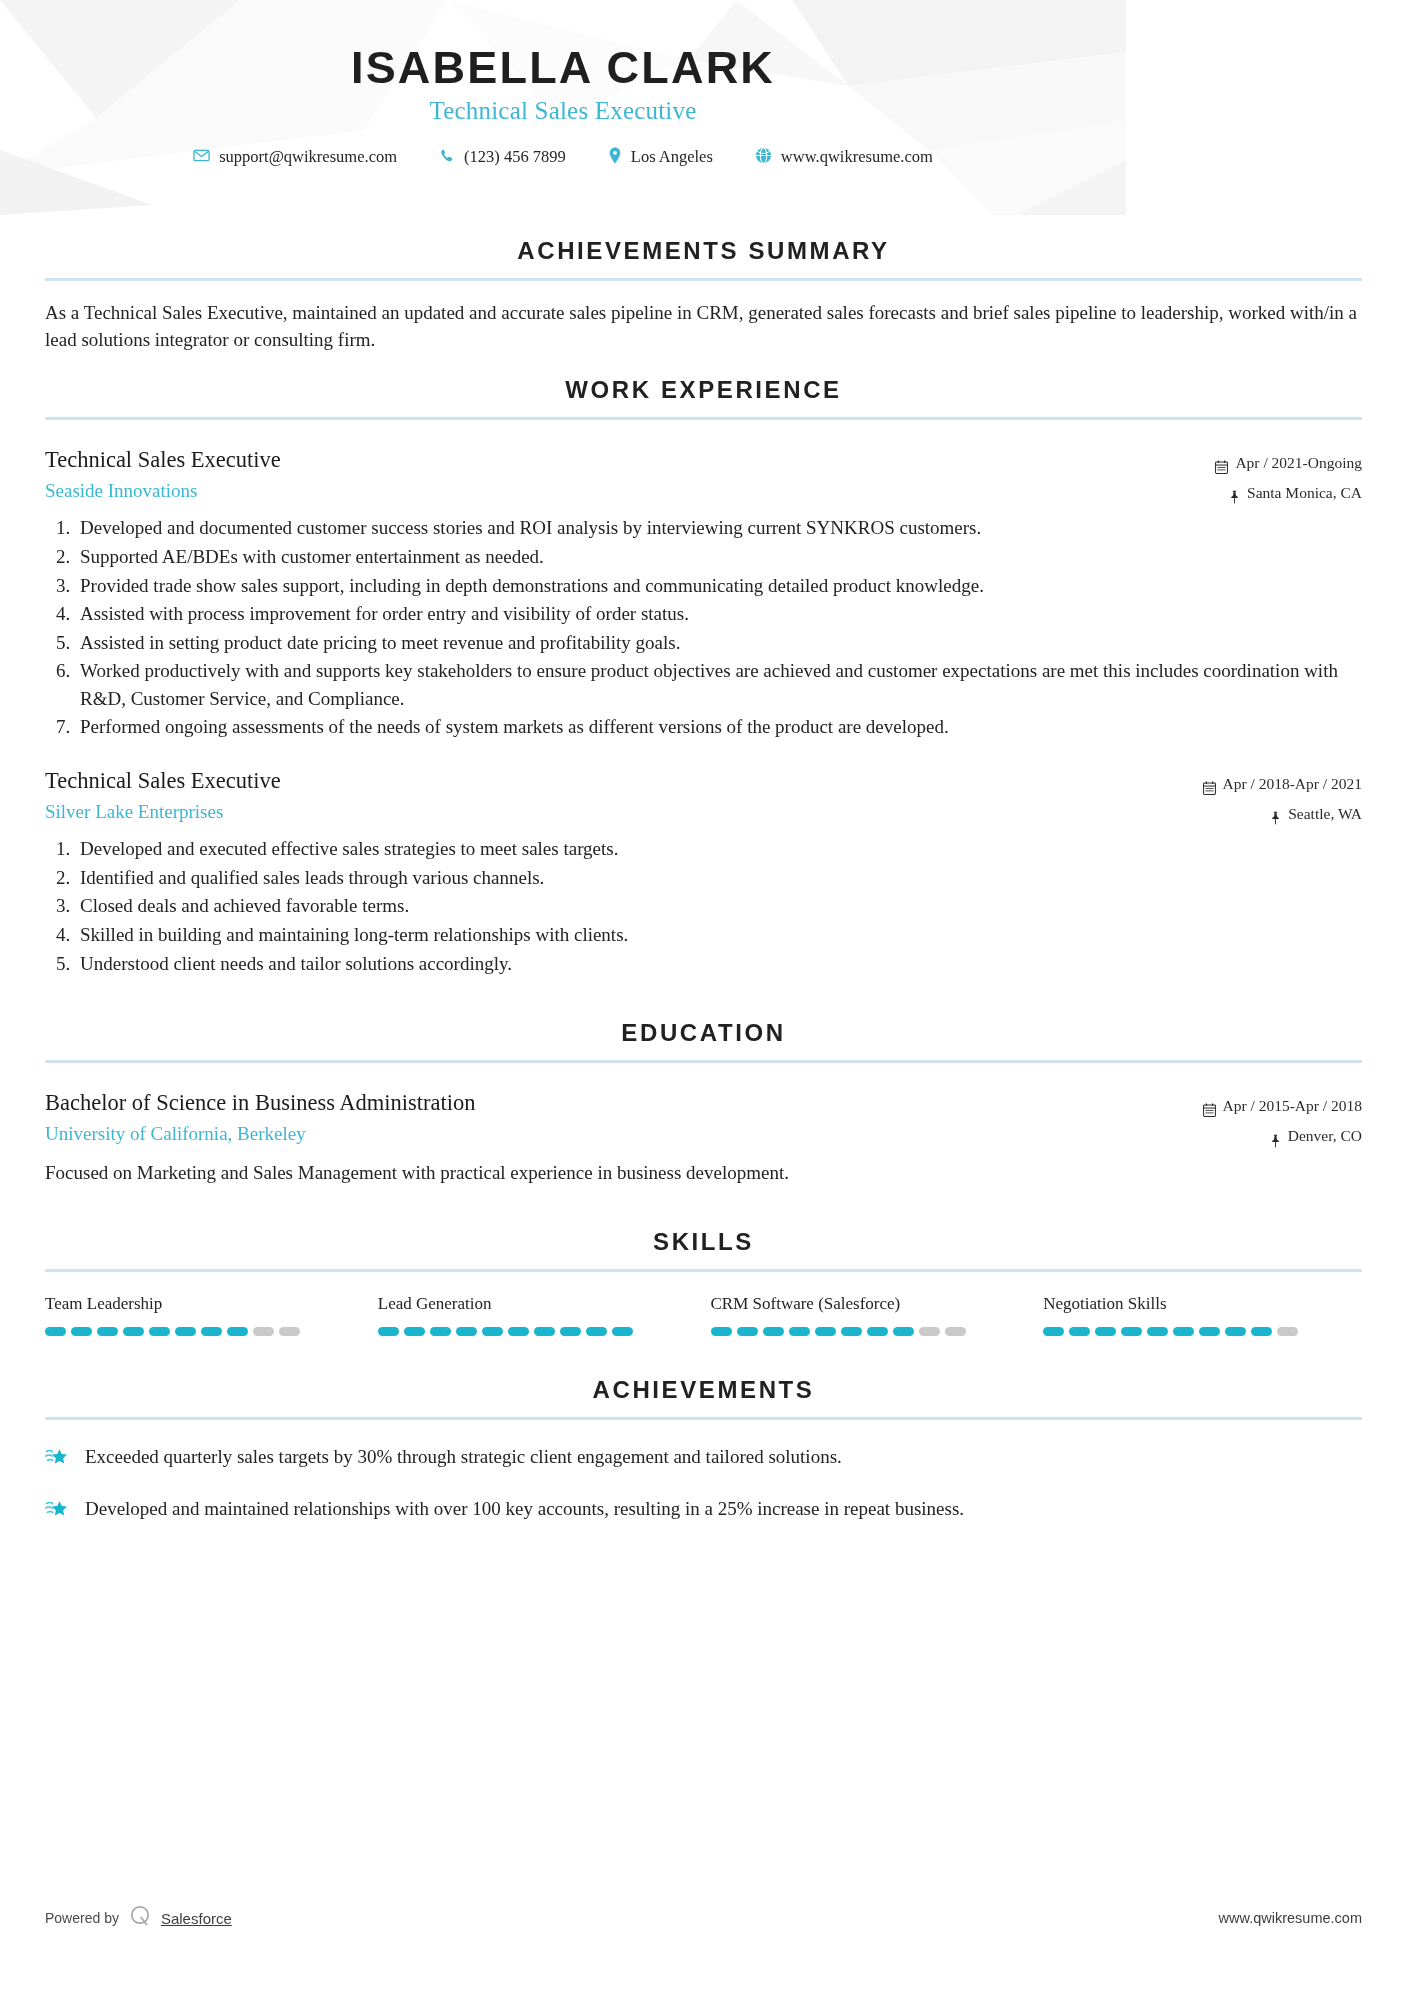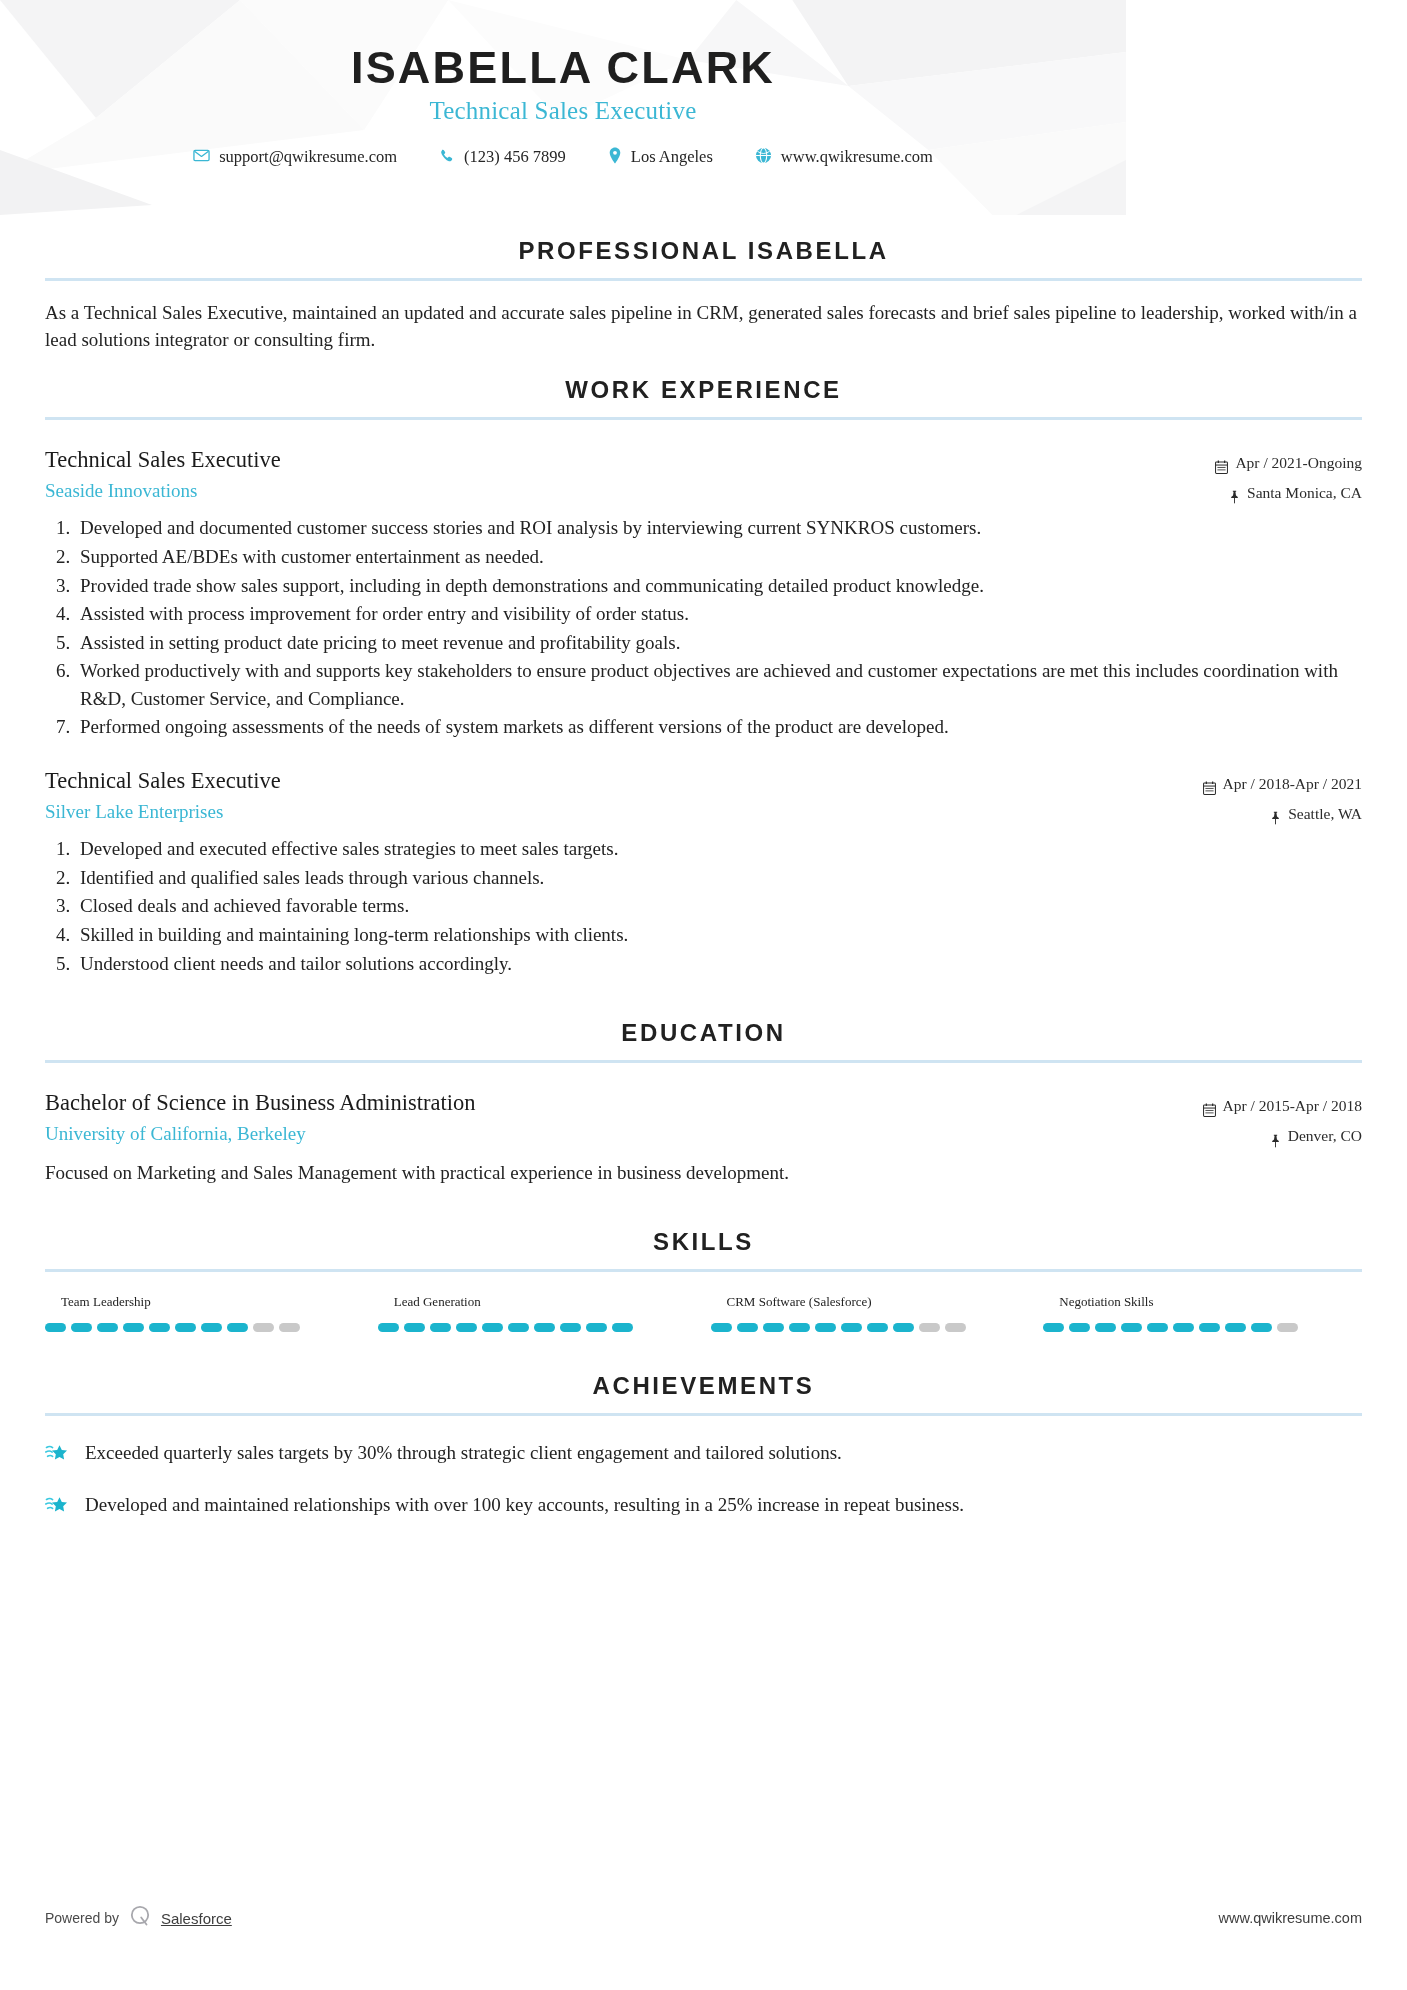--- a/index.html
+++ b/index.html
@@ -165,24 +165,23 @@
   }
 
   
   .skills-grid {
     margin-top: 22px;
     display: grid;
     grid-template-columns: repeat(4, 1fr);
     gap: 0 14px;
   }
   .skill-name {
-    font-size: 13px;
+    font-size: 17px;
     color: #232323;
     margin-bottom: 13px;
-    margin-left: 16px;
   }
   .skill-bar {
     display: flex;
     gap: 5px;
   }
   .seg {
     width: 21px;
     height: 9px;
     border-radius: 5px;
     background: #c9c9c9;
@@ -303,21 +302,21 @@
           <span class="contact-text">www.qwikresume.com</span>
         </div>
 
       </div>
     </div>
   </div>
 
   <div class="body-wrap">
 
     <div>
-      <div class="section-title">PROFESSIONAL ISABELLA</div>
+      <div class="section-title">ACHIEVEMENTS SUMMARY</div>
       <div class="section-rule"></div>
       <p class="summary-text">As a Technical Sales Executive, maintained an updated and accurate sales pipeline in CRM, generated sales forecasts and brief sales pipeline to leadership, worked with/in a lead solutions integrator or consulting firm.</p>
     </div>
 
     <div>
       <div class="section-title">WORK EXPERIENCE</div>
       <div class="section-rule"></div>
 
       <div class="entry">
         <div class="entry-head">

